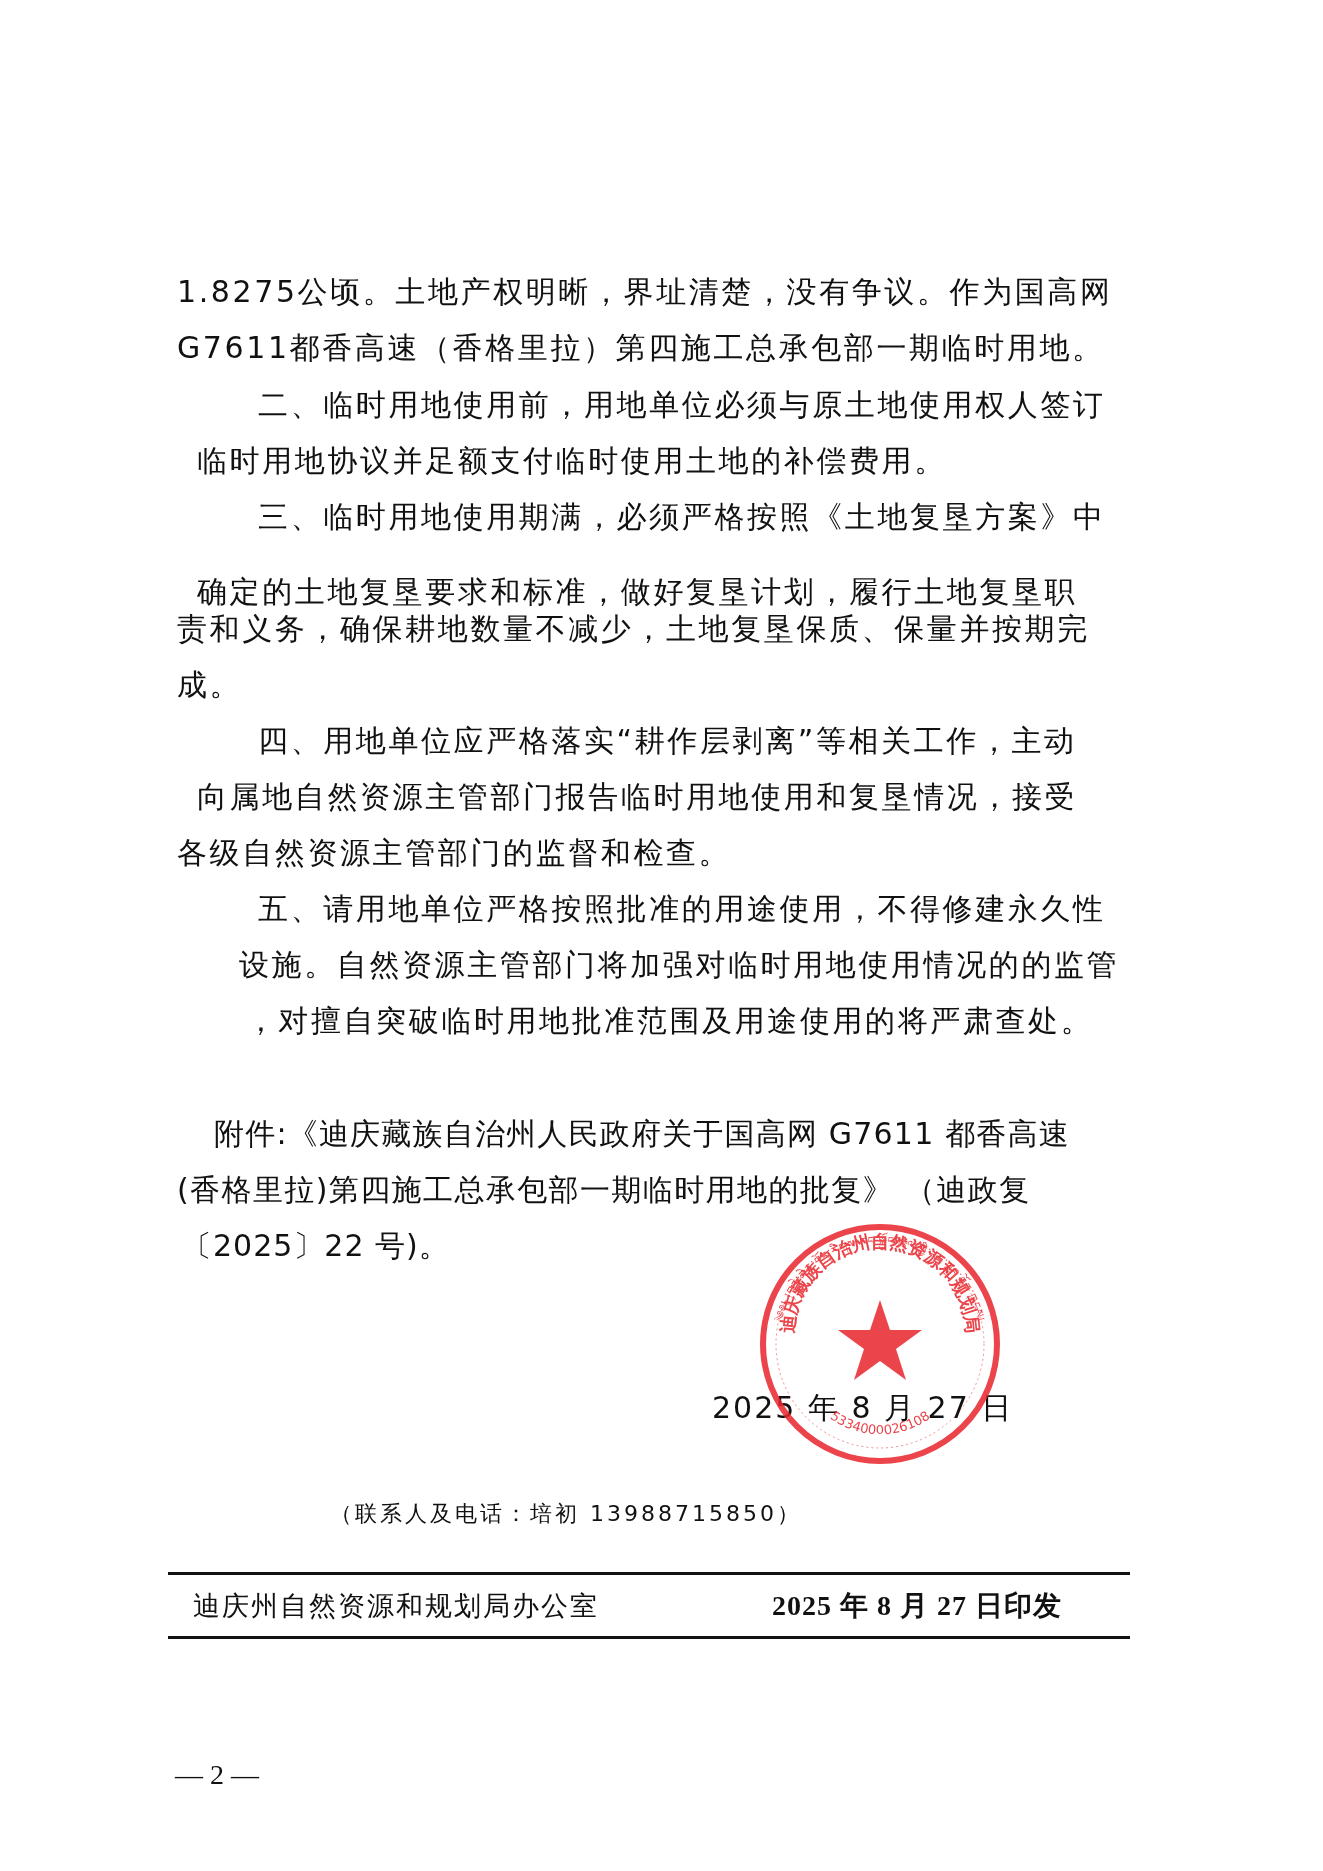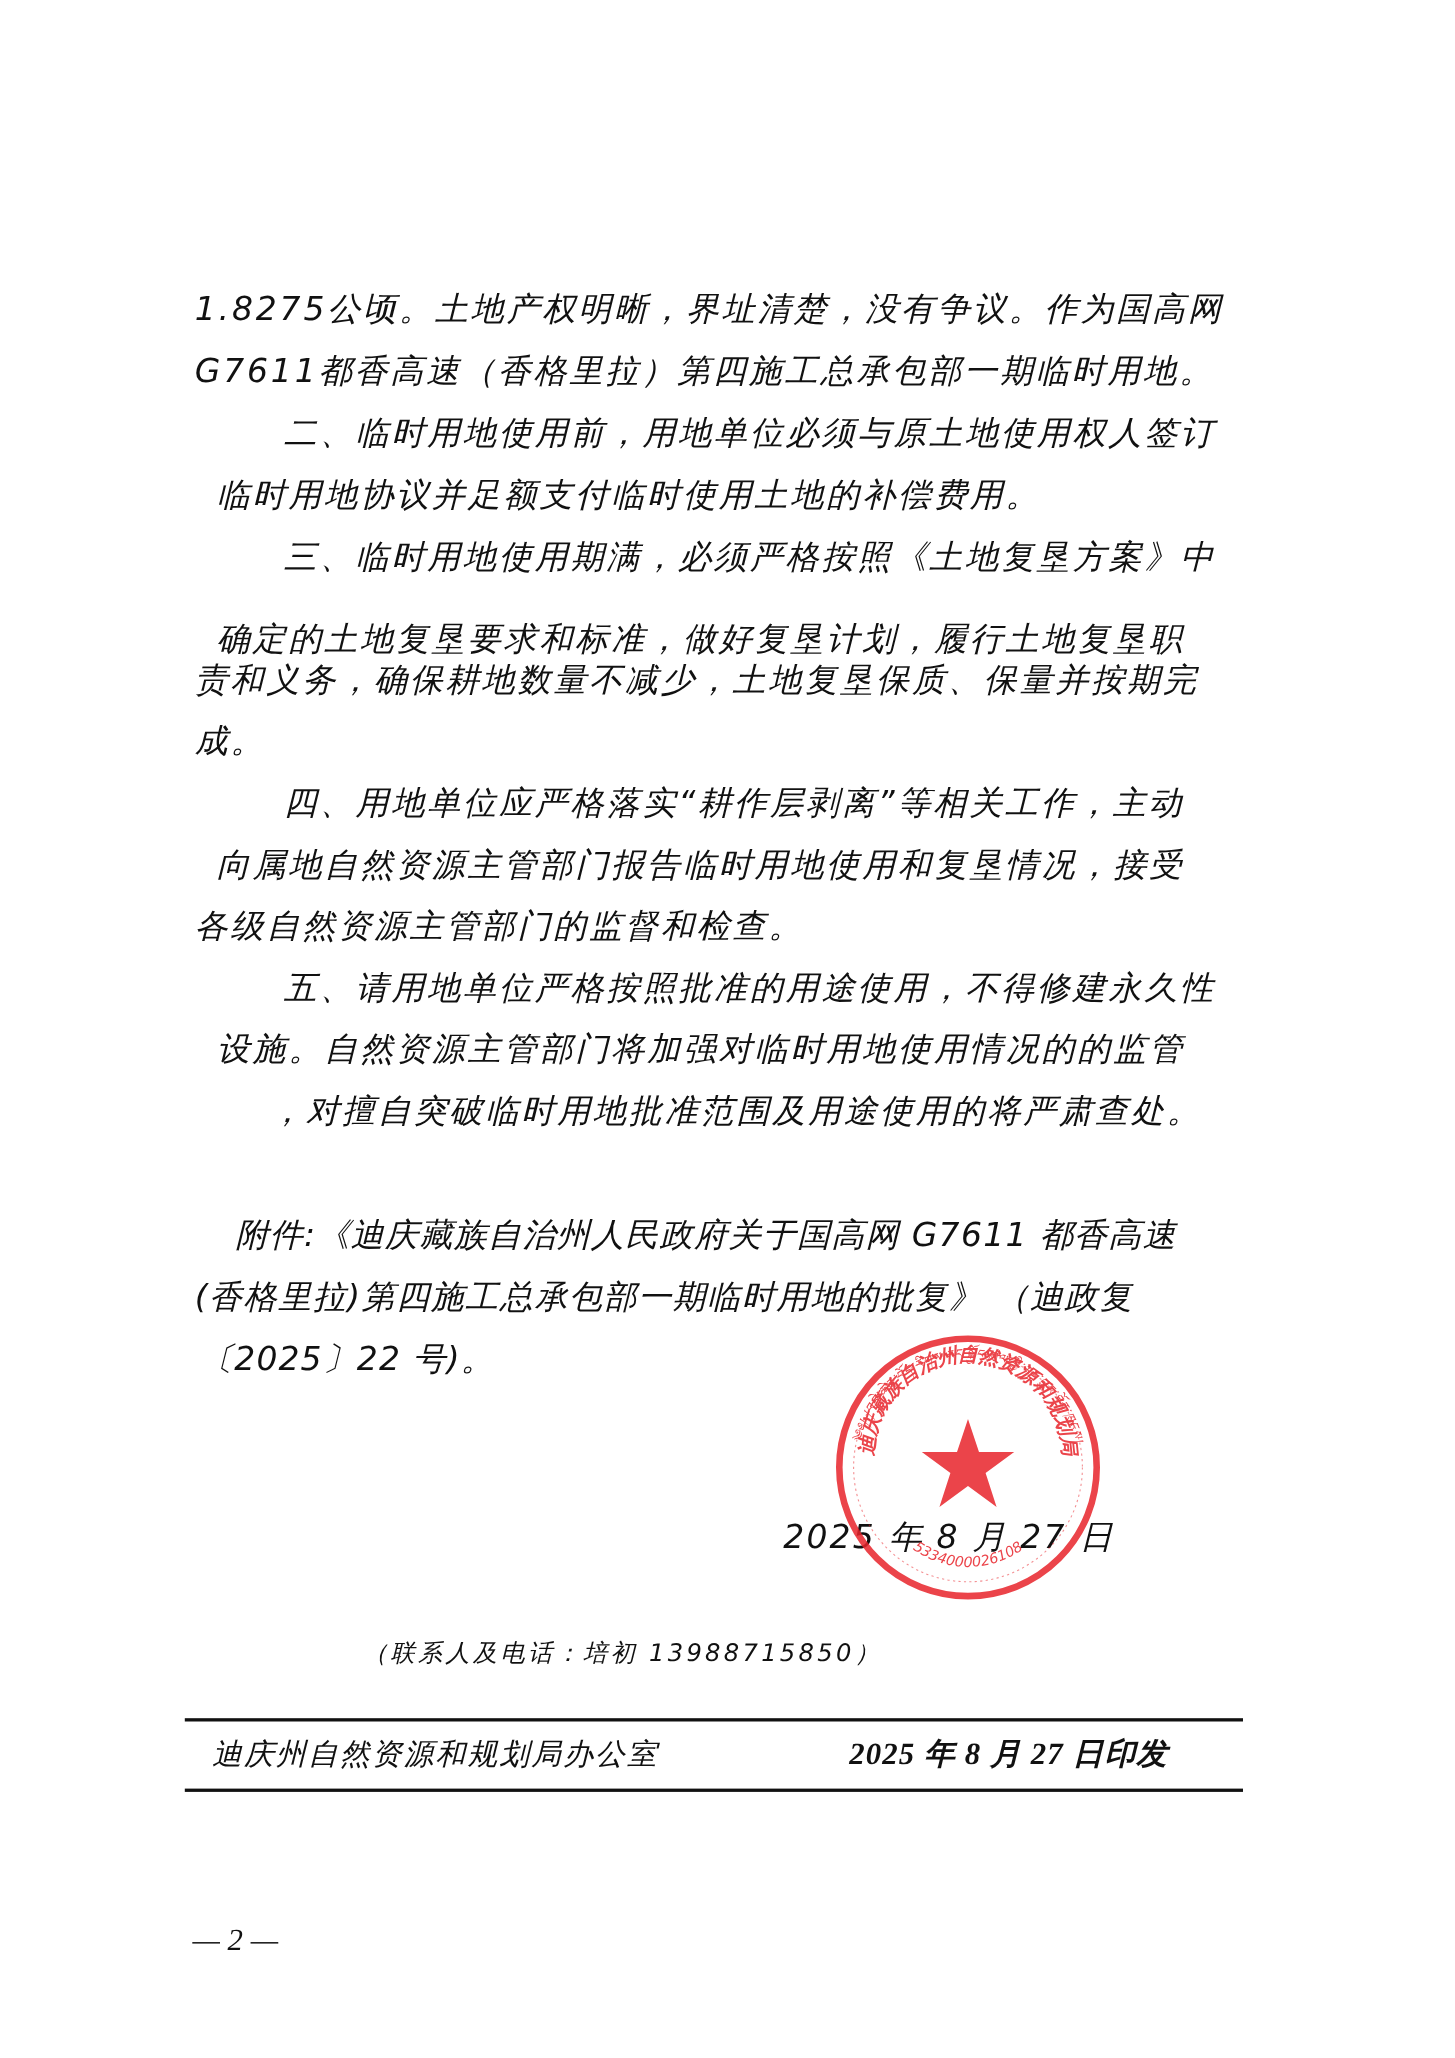--- a/index.html
+++ b/index.html
@@ -10,24 +10,23 @@
     body {
       width: 1323px;
       height: 1871px;
       position: relative;
       overflow: hidden;
       font-family: "DejaVu Sans", "Liberation Sans", sans-serif;
       color: #111111;
     }
     .page {
       position: absolute;
-      left: 0; top: 0;
+      left: 0; top: 10px;
       width: 1323px;
       height: 1617px;
-      font-style: italic;
     }
     .line {
       position: absolute;
       left: 177px;
       width: 985px;
       font-size: 30px;
       line-height: 40px;
       height: 40px;
       white-space: nowrap;
       letter-spacing: 2.6px;
@@ -109,21 +108,21 @@
   <div class="line indent" style="top:375px;">二、临时用地使用前，用地单位必须与原土地使用权人签订</div>
   <div class="line slight" style="top:431px;">临时用地协议并足额支付临时使用土地的补偿费用。</div>
   <div class="line indent" style="top:487px;">三、临时用地使用期满，必须严格按照《土地复垦方案》中</div>
   <div class="line slight" style="top:543px;margin-top:19px;">确定的土地复垦要求和标准，做好复垦计划，履行土地复垦职</div>
   <div class="line" style="top:599px;">责和义务，确保耕地数量不减少，土地复垦保质、保量并按期完</div>
   <div class="line" style="top:655px;">成。</div>
   <div class="line indent" style="top:711px;">四、用地单位应严格落实“耕作层剥离”等相关工作，主动</div>
   <div class="line slight" style="top:767px;">向属地自然资源主管部门报告临时用地使用和复垦情况，接受</div>
   <div class="line" style="top:823px;">各级自然资源主管部门的监督和检查。</div>
   <div class="line indent" style="top:879px;">五、请用地单位严格按照批准的用途使用，不得修建永久性</div>
-  <div class="line slight" style="top:935px;">设施。自然资源主管部门将加强对临时用地使用情况的的监管</div>
+  <div class="line slight" style="top:935px;margin-left:42px;">设施。自然资源主管部门将加强对临时用地使用情况的的监管</div>
   <div class="line" style="top:991px;text-align:center;">，对擅自突破临时用地批准范围及用途使用的将严肃查处。</div>
 
   <div class="line" style="top:1104px; left:214px; width:950px; letter-spacing:1.2px;">附件:《迪庆藏族自治州人民政府关于国高网 G7611 都香高速</div>
   <div class="line" style="top:1160px; letter-spacing:1.4px;">(香格里拉)第四施工总承包部一期临时用地的批复》 （迪政复</div>
   <div class="line" style="top:1216px; left:182px; letter-spacing:1px;">〔2025〕22 号)。</div>
 
   <div class="sig" style="left:712px; top:1378px; letter-spacing:2px;">2025 年 8 月 27 日</div>
 
   <svg class="stamp" viewBox="0 0 244 244">
     <circle cx="122" cy="122" r="117" fill="none" stroke="#e8242b" stroke-width="6"></circle>

